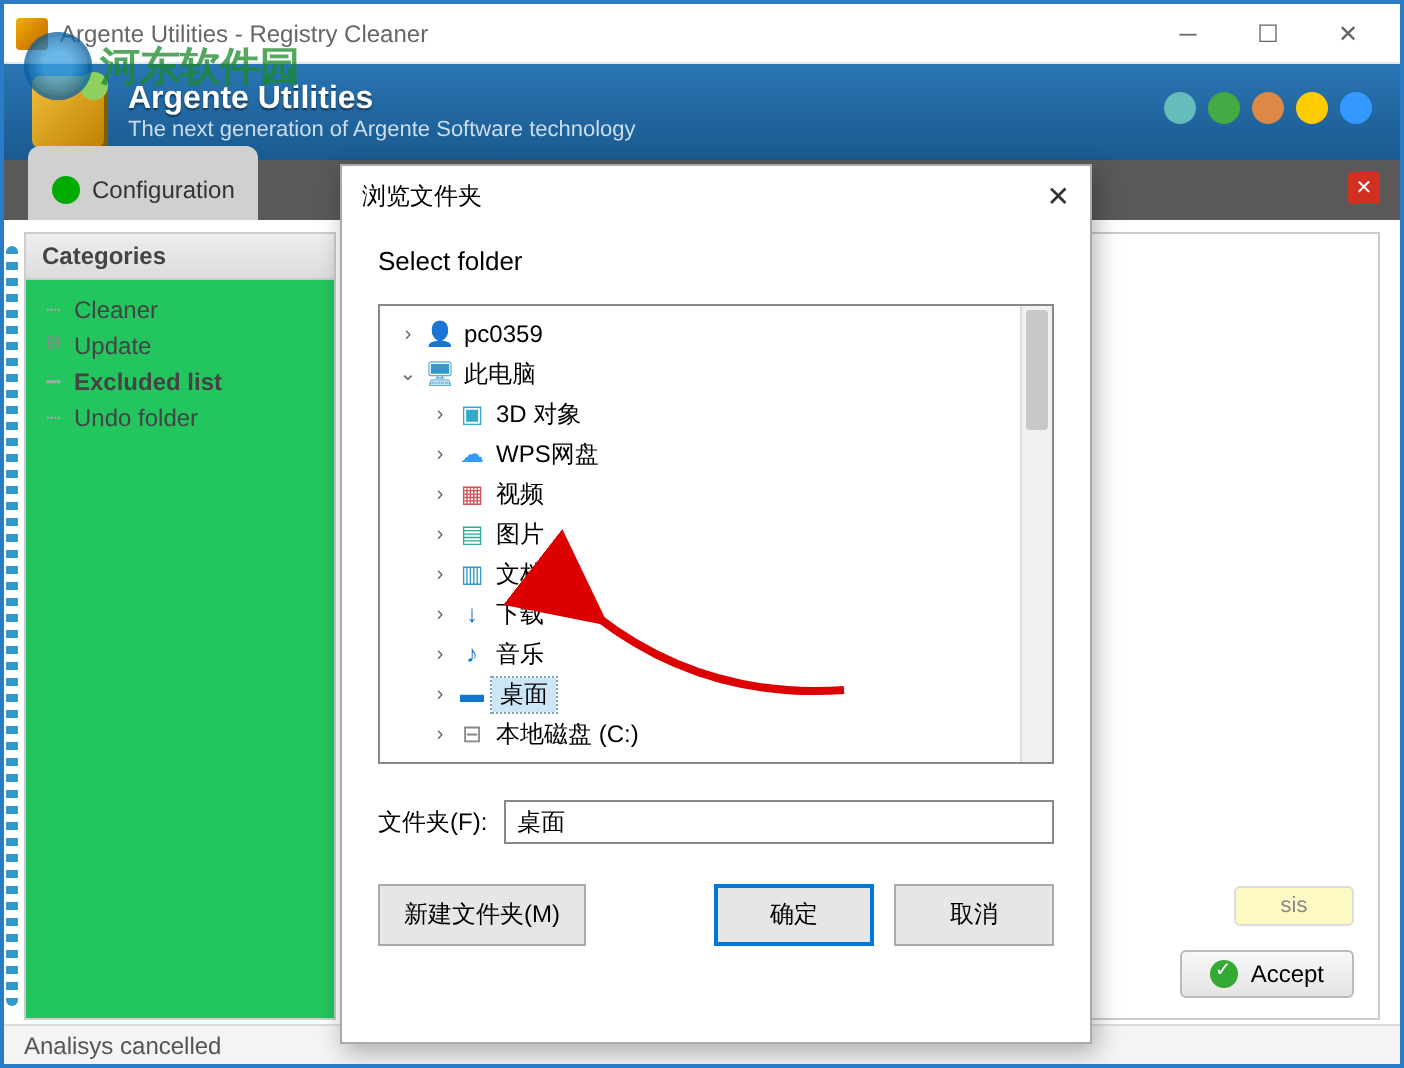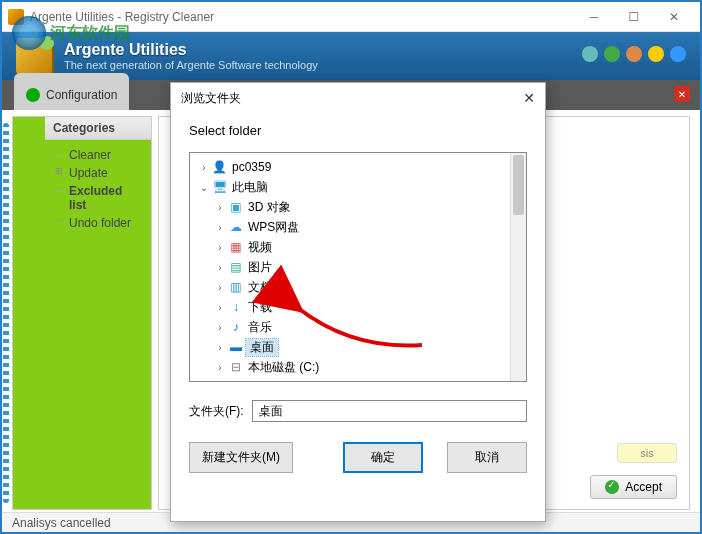--- a/index.html
+++ b/index.html
@@ -8,41 +8,41 @@
 
 .titlebar { height: 30px; background: #fff; display: flex; align-items: center; padding: 0 6px; border-bottom: 1px solid #e5e5e5; }
 .titlebar .app-icon { width: 16px; height: 16px; background: linear-gradient(135deg,#f0b000,#c06000); border-radius: 2px; }
 .titlebar .title { margin-left: 6px; color: #666; }
 .titlebar .spacer { flex: 1; }
 .titlebar .winbtn { width: 40px; height: 22px; display: flex; align-items: center; justify-content: center; color: #666; }
 
 
 .watermark { position: absolute; left: 10px; top: 14px; display: flex; align-items: center; gap: 4px; opacity: 0.75; pointer-events: none; z-index: 5; }
 .watermark .wm-logo { width: 34px; height: 34px; border-radius: 50%; background: radial-gradient(circle,#3aa0e0 30%,#0a60a0 70%); box-shadow: 0 0 0 2px #0a60a0 inset; }
-.watermark .wm-text { font-size: 16px; font-weight: bold; color: #1a8a2a; }
+.watermark .wm-text { font-size: 20px; font-weight: bold; color: #1a8a2a; }
 
 
 .banner { height: 48px; background: linear-gradient(#2a75b3,#1a5a90); color: #fff; display: flex; align-items: center; padding-left: 62px; position: relative; }
 .banner .b-icon { width: 36px; height: 36px; position: absolute; left: 14px; top: 6px; background: linear-gradient(135deg,#f0c040,#c08000); border-radius: 4px; box-shadow: 2px 2px 0 #806000; }
 .banner .b-icon::after { content:""; position:absolute; right:-2px; top:-2px; width:14px; height:14px; background:#90d060; border-radius:50%; }
 .banner-title { font-size: 16px; font-weight: bold; text-shadow: 0 1px 1px rgba(0,0,0,.5); }
 .banner-sub { font-size: 11px; color: #cde; }
 .banner-icons { position: absolute; right: 14px; top: 14px; display: flex; gap: 6px; }
 .banner-icons span { width: 16px; height: 16px; border-radius: 50%; display:inline-block; }
 .bi1 { background: #6bb; } .bi2 { background: #4a4; } .bi3 { background: #d84; } .bi4 { background: #fc0; } .bi5 { background: #39f; }
 
 
 .tabrow { background: #595959; height: 30px; display: flex; align-items: center; padding: 0 12px; gap: 10px; position: relative; }
 .tab { background: #d0d0d0; border-radius: 6px 6px 0 0; padding: 15px 12px; display: flex; align-items: center; gap: 6px; color: #333; }
 .tab .gear { width: 14px; height: 14px; border-radius: 50%; background: #0a0; position: relative; }
 .tabrow .close-x { position: absolute; right: 10px; top: 6px; width: 16px; height: 16px; background: #d03020; color: #fff; display:flex; align-items:center; justify-content:center; font-size:10px; border-radius:2px; }
 
 
 .main { position: relative; height: 406px; background: #fff; display: flex; }
-.sidebar { width: 140px; background: #84cc16; border: 1px solid #ccc; margin: 6px 0 6px 10px; display:flex; flex-direction:column; position: relative; padding-left: 32px; }
+.sidebar { width: 156px; background: #22c55e; border: 1px solid #ccc; margin: 6px 0 6px 10px; display:flex; flex-direction:column; position: relative; }
 .sidebar-hdr { background: linear-gradient(#eee,#dcdcdc); padding: 4px 8px; font-weight: bold; color: #444; border-bottom: 1px solid #ccc; }
 .sidebar-tree { padding: 6px 4px; }
 .sidebar-tree .it { padding: 2px 4px 2px 20px; color: #444; position: relative; }
 .sidebar-tree .it::before { content:"┈"; position:absolute; left:6px; color:#aaa; }
 .sidebar-tree .it.exp::before { content:"⊞"; font-size:9px; color:#888; }
 .sidebar-tree .it.sel { font-weight: bold; }
 .sidebar-stripe { position:absolute; left:-10px; top:6px; bottom:6px; width:6px; background: repeating-linear-gradient(0deg,#39c 0 4px,#fff 4px 8px); border-radius:3px; }
 
 .content { flex:1; margin: 6px 10px 6px 6px; border:1px solid #ccc; position:relative; background:#fff; }
 .accept-btn { position:absolute; right:12px; bottom:10px; background:linear-gradient(#f8f8f8,#e4e4e4); border:1px solid #bbb; border-radius:3px; padding:4px 14px; display:flex; align-items:center; gap:6px; }
@@ -70,21 +70,21 @@
 .modal .node .lbl { padding-left:2px; }
 .modal .node.d1 { padding-left:24px; }
 .modal .node.sel .lbl { background:#cde6f7; outline:1px dotted #7ab; padding:0 4px; }
 .ico-user { color:#5a8; } .ico-pc { color:#39c; } .ico-3d { color:#3ac; } .ico-cloud { color:#39f; }
 .ico-video { color:#c55; } .ico-pic { color:#3a9; } .ico-doc { color:#39c; } .ico-dl { color:#17c; }
 .ico-music { color:#17c; } .ico-desk { color:#17c; } .ico-disk { color:#888; }
 
 .modal .fld-row { display:flex; align-items:center; margin:12px 18px 0; gap:8px; }
 .modal .fld-row label { font-size:12px; }
 .modal .fld-row input { flex:1; border:1px solid #888; height:22px; padding:0 6px; font-size:12px; }
-.modal .btn-row { display:flex; gap:24px; margin:20px 18px 14px; }
+.modal .btn-row { display:flex; gap:10px; margin:20px 18px 14px; }
 .modal .btn-row .flex { flex:1; }
 .modal .mbtn { min-width:80px; padding:5px 12px; background:#e6e6e6; border:1px solid #aaa; font-size:12px; }
 .modal .mbtn.primary { border:2px solid #0078d7; background:#e6e6e6; }
 
 
 .arrow { position:absolute; left:290px; top:298px; z-index:20; pointer-events:none; }
 .arrow svg { overflow:visible; }
 </style>
 </head>
 <body>

